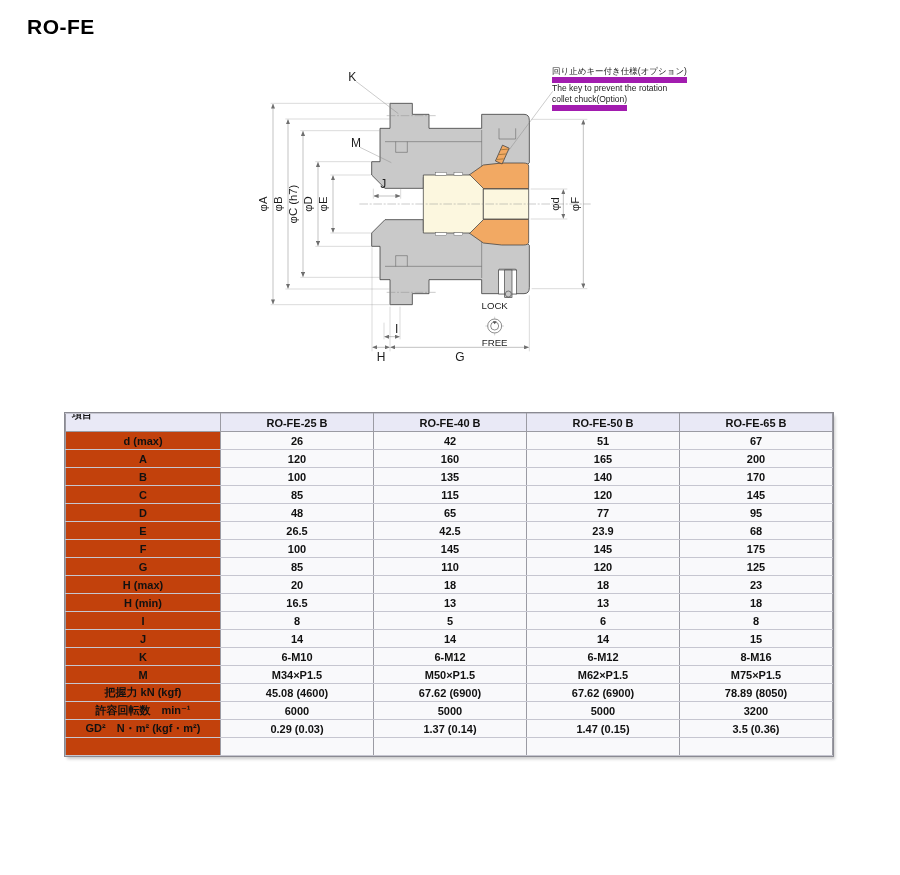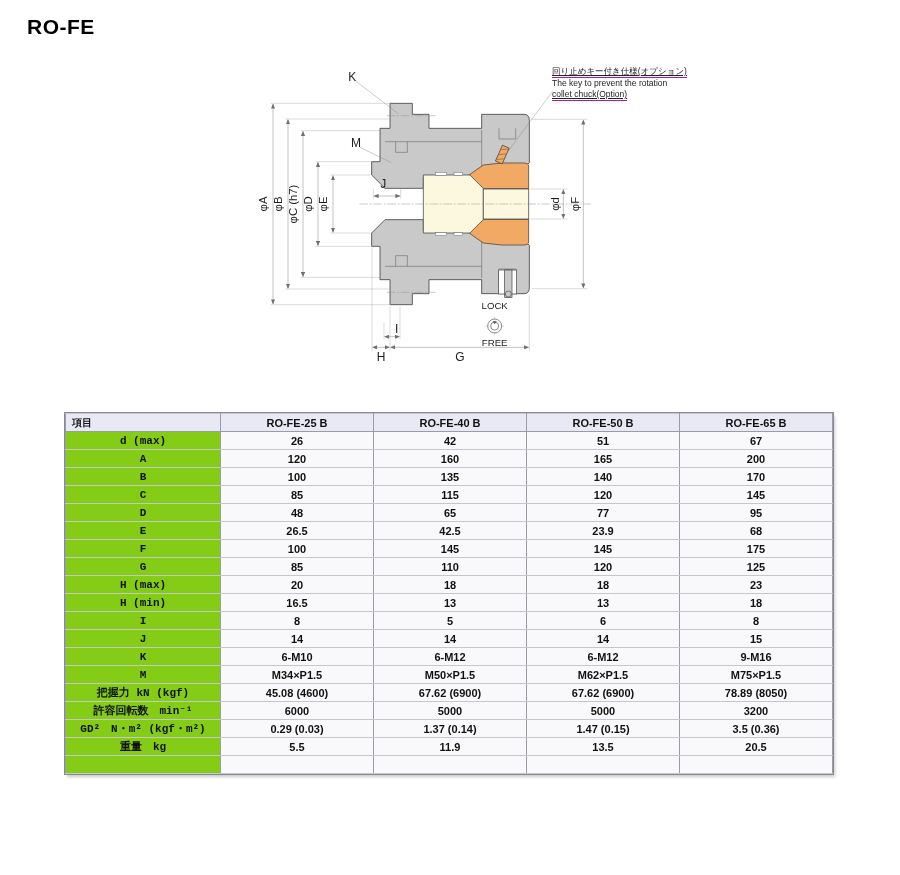--- a/index.html
+++ b/index.html
@@ -25,45 +25,45 @@
   .cl{stroke:#8f8f8f;stroke-width:1.4;stroke-dasharray:26 5 6 5;fill:none;}
   .ext{stroke:#9a9a9a;stroke-width:1.1;fill:none;}
   .dim{stroke:#7d7d7d;stroke-width:1.4;}
   .ldr{stroke:#7d7d7d;stroke-width:1.2;}
   .tick{stroke:#8f8f8f;stroke-width:1.2;}
   .lockring{fill:none;stroke:#555;stroke-width:2;}
   .dtxt{fill:#1c1c1c;font-size:34px;}
   .dtxt2{fill:#1c1c1c;font-size:36px;}
   .ltxt{fill:#1c1c1c;font-size:29px;}
   .annotation{position:absolute;left:552px;top:66px;font-size:8.5px;line-height:1.3;color:#222;white-space:nowrap;}
-  .annotation .u{border-bottom:1px solid #a21caf;display:inline-block;text-decoration:underline;}
+  .annotation .u{border-bottom:6px solid #a21caf;display:inline-block;}
 
   
   table.spec{
     position:absolute;left:65px;top:413px;width:768px;
     border-collapse:collapse;table-layout:fixed;
     font-size:11px;font-weight:bold;color:#111;
     outline:1px solid #8a8a92;
     box-shadow:2px 3px 3px #c9c9c9;
     background:#f9f9fb;
   }
   table.spec th,table.spec td{
     height:17px;padding:0 2px;text-align:center;vertical-align:middle;
     border:1px solid;border-color:#c6c6d0 #9b9ba3;
     background:#f9f9fb;overflow:hidden;white-space:nowrap;
   }
   table.spec th{background:#e9e9f6;border-bottom-color:#9b9ba3;font-size:11px;}
-  table.spec td.lbl{background:#84cc16;font-family:Liberation Mono, monospace;}
+  table.spec td.lbl{background:#c2410c;}
   th.corner{
     position:relative;padding:0;
     background:
       linear-gradient(to right bottom,rgba(0,0,0,0) 49.4%,#9b9ba3 49.4%,#9b9ba3 50.8%,rgba(0,0,0,0) 50.8%),
       #e9e9f6;
   }
-  th.corner .c-item{position:absolute;left:6px;bottom:1px;font-size:10px;}
+  th.corner .c-item{position:absolute;left:6px;bottom:9px;font-size:10px;}
   th.corner .c-model{position:absolute;right:9px;top:18px;font-size:10px;}
 </style>
 </head>
 <body>
 
 <div class="title">RO-FE</div>
 
 <svg class="draw" width="420" height="320" viewBox="0 0 1260 960">
   <defs>
     <marker id="ar" viewBox="0 0 12 10" markerWidth="11" markerHeight="9" refX="11" refY="5" orient="auto-start-reverse">
@@ -263,21 +263,21 @@
         <td>14</td>
         <td>14</td>
         <td>14</td>
         <td>15</td>
       </tr>
       <tr>
         <td class="lbl">K</td>
         <td>6-M10</td>
         <td>6-M12</td>
         <td>6-M12</td>
-        <td>9-M16</td>
+        <td>8-M16</td>
       </tr>
       <tr>
         <td class="lbl">M</td>
         <td>M34×P1.5</td>
         <td>M50×P1.5</td>
         <td>M62×P1.5</td>
         <td>M75×P1.5</td>
       </tr>
       <tr>
         <td class="lbl">把握力 kN (kgf)</td>
@@ -294,27 +294,20 @@
         <td>3200</td>
       </tr>
       <tr>
         <td class="lbl">GD²　N・m² (kgf・m²)</td>
         <td>0.29 (0.03)</td>
         <td>1.37 (0.14)</td>
         <td>1.47 (0.15)</td>
         <td>3.5 (0.36)</td>
       </tr>
       <tr>
-        <td class="lbl">重量　kg</td>
-        <td>5.5</td>
-        <td>11.9</td>
-        <td>13.5</td>
-        <td>20.5</td>
-      </tr>
-      <tr>
         <td class="lbl"></td>
         <td></td>
         <td></td>
         <td></td>
         <td></td>
       </tr>
     </tbody>
 </table>
 
 </body></html>

